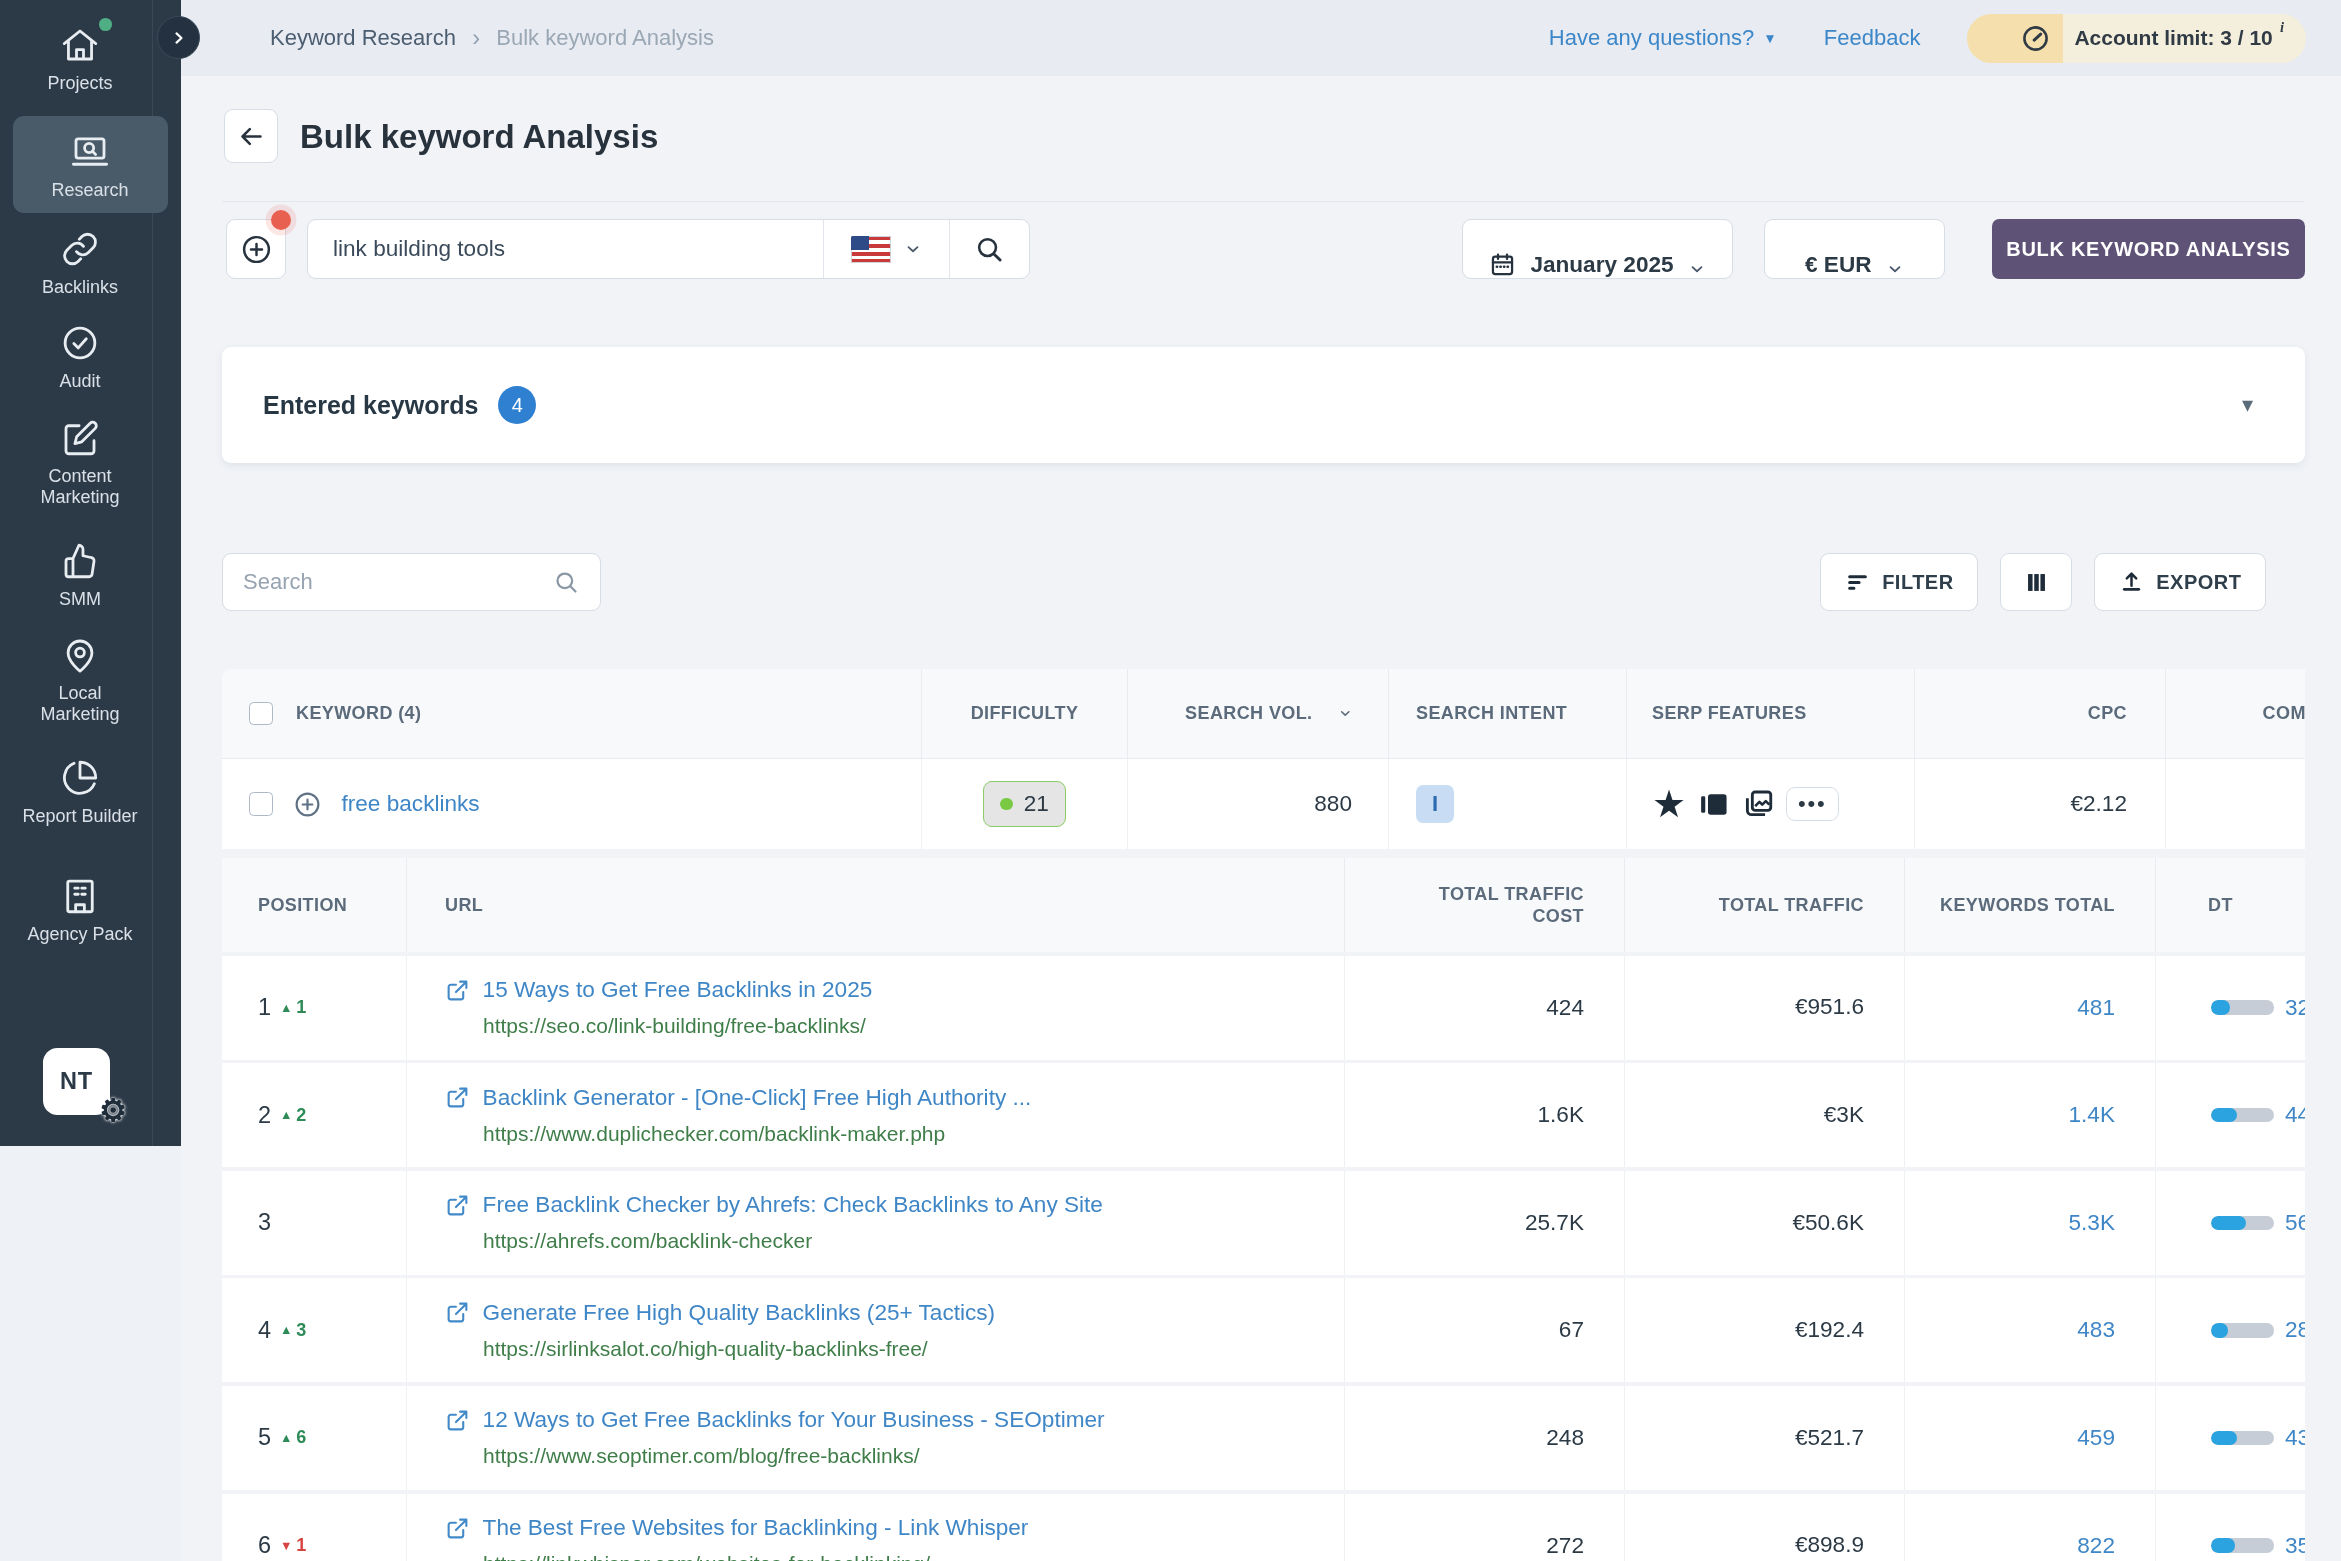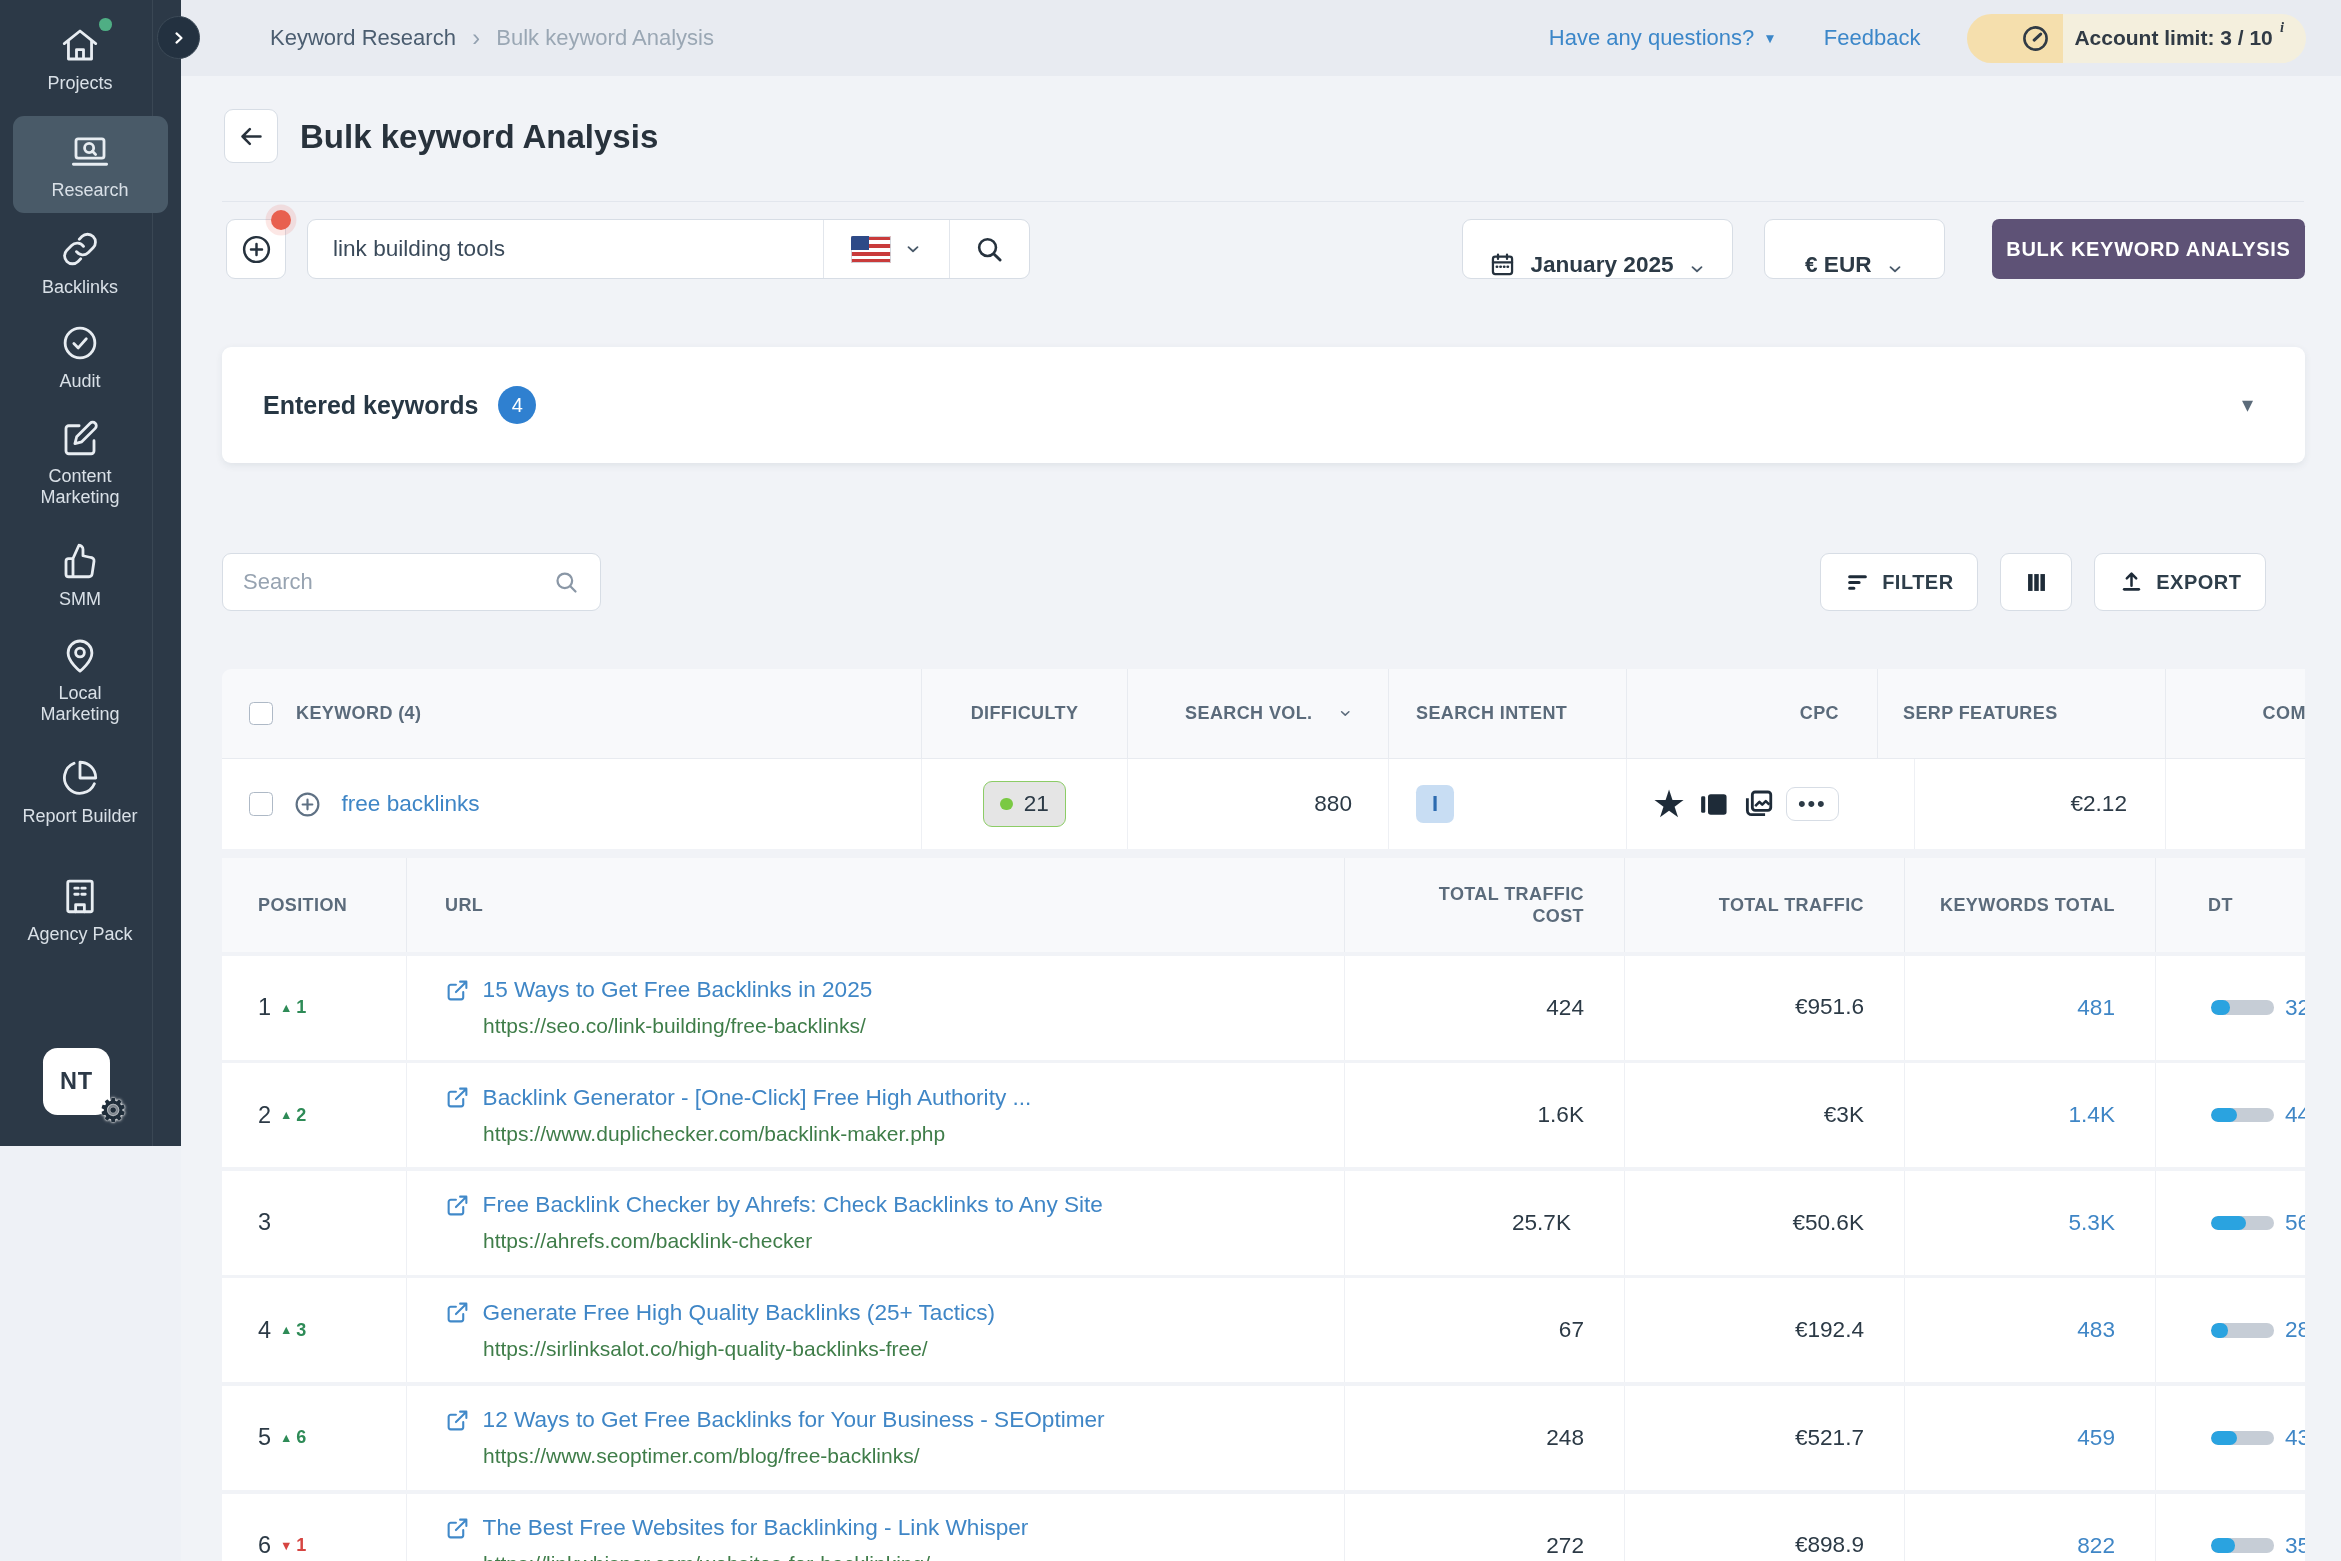--- a/index.html
+++ b/index.html
@@ -435,25 +435,25 @@
           </div>
         <div class="th c-vol">
           <span>SEARCH VOL.</span>
           <svg class="ic" width="14.5" height="14.5" viewBox="0 0 24 24">
               <path d="M6 9.5 12 15l6-5.5" fill="none" stroke="#5b6b7b" stroke-width="2.6" stroke-linecap="round" stroke-linejoin="round"></path>
             </svg>
         </div>
         <div class="th c-intent">
             <span>SEARCH INTENT</span>
           </div>
+        <div class="th c-serp">
+            <span>SERP FEATURES</span>
+          </div>
         <div class="th c-cpc">
             <span>CPC</span>
-          </div>
-        <div class="th c-serp">
-            <span>SERP FEATURES</span>
           </div>
         <div class="th c-compe">
             <span>COMPETITION</span>
           </div>
       </div>
 
       <div class="kwrow">
         <div class="td c-keyword" style="gap:20px;">
           <span class="checkbox"></span>
           <span>
@@ -599,21 +599,21 @@
         </div>
         <div class="pr-cell url-cell s-url">
           <span class="url-title">
             <svg class="ic" width="25" height="25" viewBox="0 0 24 24">
                 <path d="M17.5 13.5v5a2 2 0 0 1-2 2h-10a2 2 0 0 1-2-2v-10a2 2 0 0 1 2-2h5 M14.5 3.5h6v6 M10.5 13.5 20.5 3.5" fill="none" stroke="#4189c9" stroke-width="2" stroke-linecap="round" stroke-linejoin="round"></path>
               </svg>
             <span>Free Backlink Checker by Ahrefs: Check Backlinks to Any Site</span>
           </span>
           <span class="url-green">https://ahrefs.com/backlink-checker</span>
         </div>
-        <div class="pr-cell num-cell s-traf" style="padding-right:53px;">
+        <div class="pr-cell num-cell s-traf" style="padding-right:40px;">
             <span>25.7K</span>
           </div>
         <div class="pr-cell num-cell s-cost" style="padding-right:40px;">
             <span>€50.6K</span>
           </div>
         <div class="pr-cell kwt-cell s-kwt" style="padding-right:40px;">
             <span>5.3K</span>
           </div>
         <div class="pr-cell dt-cell s-dt" style="border-right:none;">
           <span class="dt-track">

